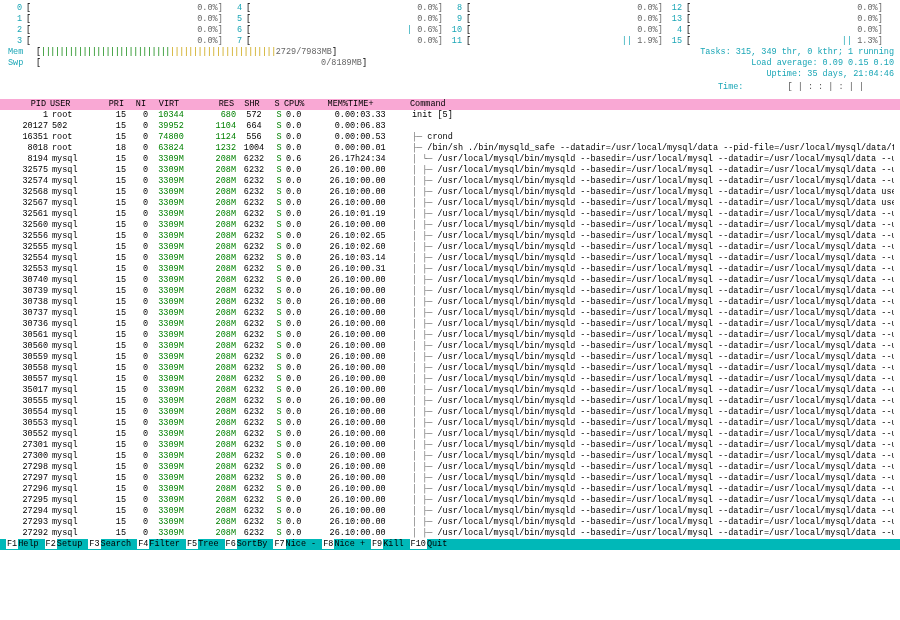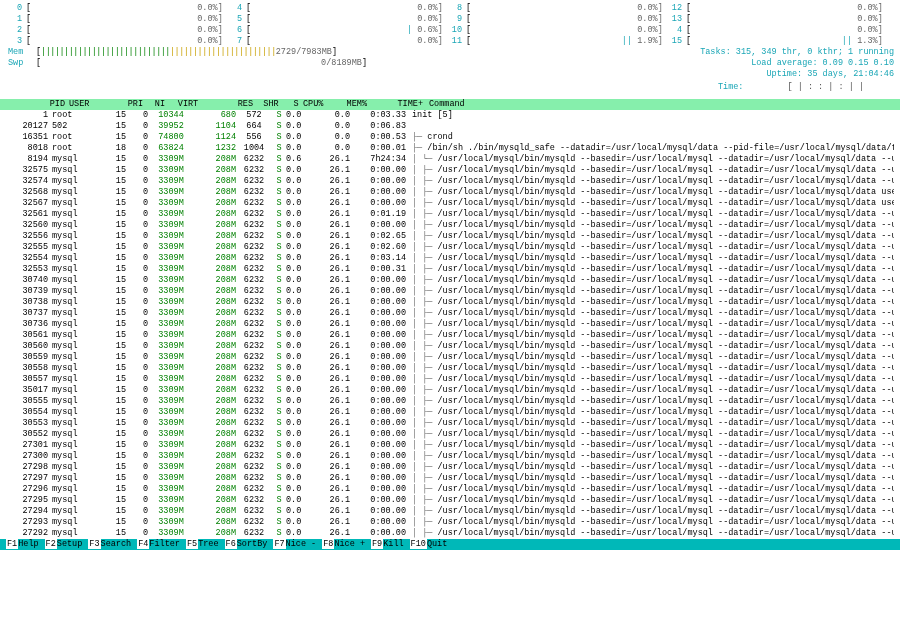--- a/index.html
+++ b/index.html
@@ -10,33 +10,33 @@
   .cpu-bar{color:#000;flex:1}
   .cpu-tick{color:#1aa6b6}
   .cpu-pct{color:#666;width:36px;text-align:center}
   .mem-line{display:flex;align-items:center}
   .mem-lbl{color:#1aa6b6;width:28px}
   .mem-bar{letter-spacing:-0.5px}
   .mem-bar .pipe{color:#008000}
   .mem-bar .y{color:#c8a000}
   .mem-val{color:#666}
   .stats{color:#1aa6b6}
-  .hdr{background:#86efac;color:#000;display:flex;padding:0 23px;font-weight:normal}
+  .hdr{background:#f9a8d4;color:#000;display:flex;padding:0 4px;font-weight:normal}
   .hdr>span,.row>span{overflow:hidden;white-space:nowrap}
   .c-pid{width:42px;text-align:right}
   .c-user{width:48px;padding-left:4px}
   .c-pri{width:26px;text-align:right}
   .c-ni{width:22px;text-align:right}
   .c-virt{width:46px;text-align:center}
   .c-res{width:42px;text-align:right}
   .c-shr{width:36px;text-align:center}
   .c-s{width:14px;text-align:center}
   .c-cpu{width:32px;text-align:left}
   .c-mem{width:32px;text-align:right}
-  .c-time{width:56px;text-align:right}
+  .c-time{width:56px;text-align:left}
   .c-cmd{flex:1;padding-left:6px}
   .rows{padding:0 6px}
   .row{display:flex}
   .row .c-virt,.row .c-res{color:#008000}
   .row .c-user.root{color:#000}
   .row .c-s{color:#008000}
   .tree{color:#666}
   .cmd{color:#000}
   .teal{color:#1aa6b6}
   .grey{color:#555}

